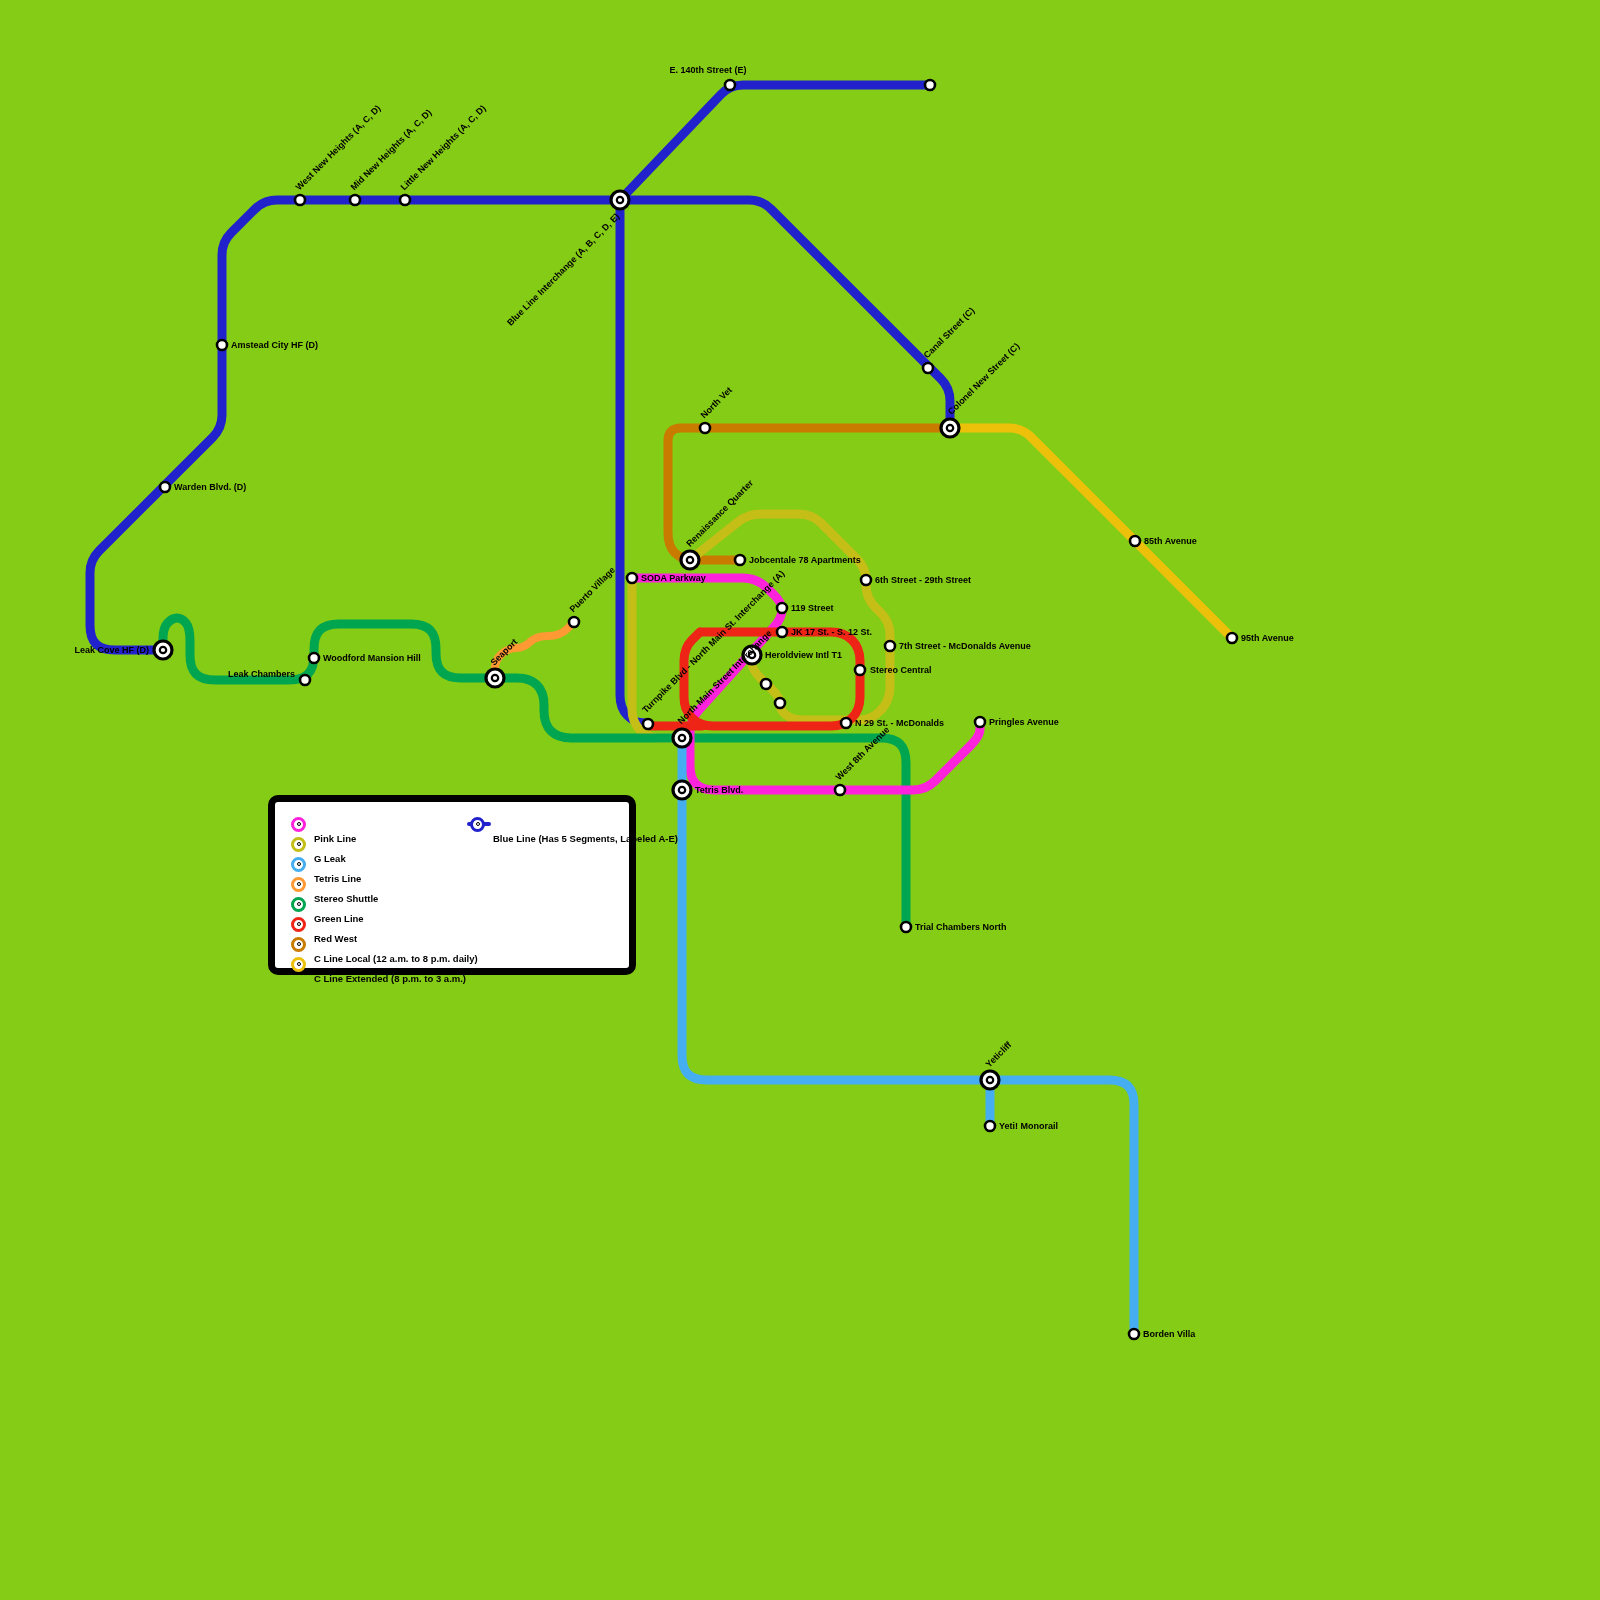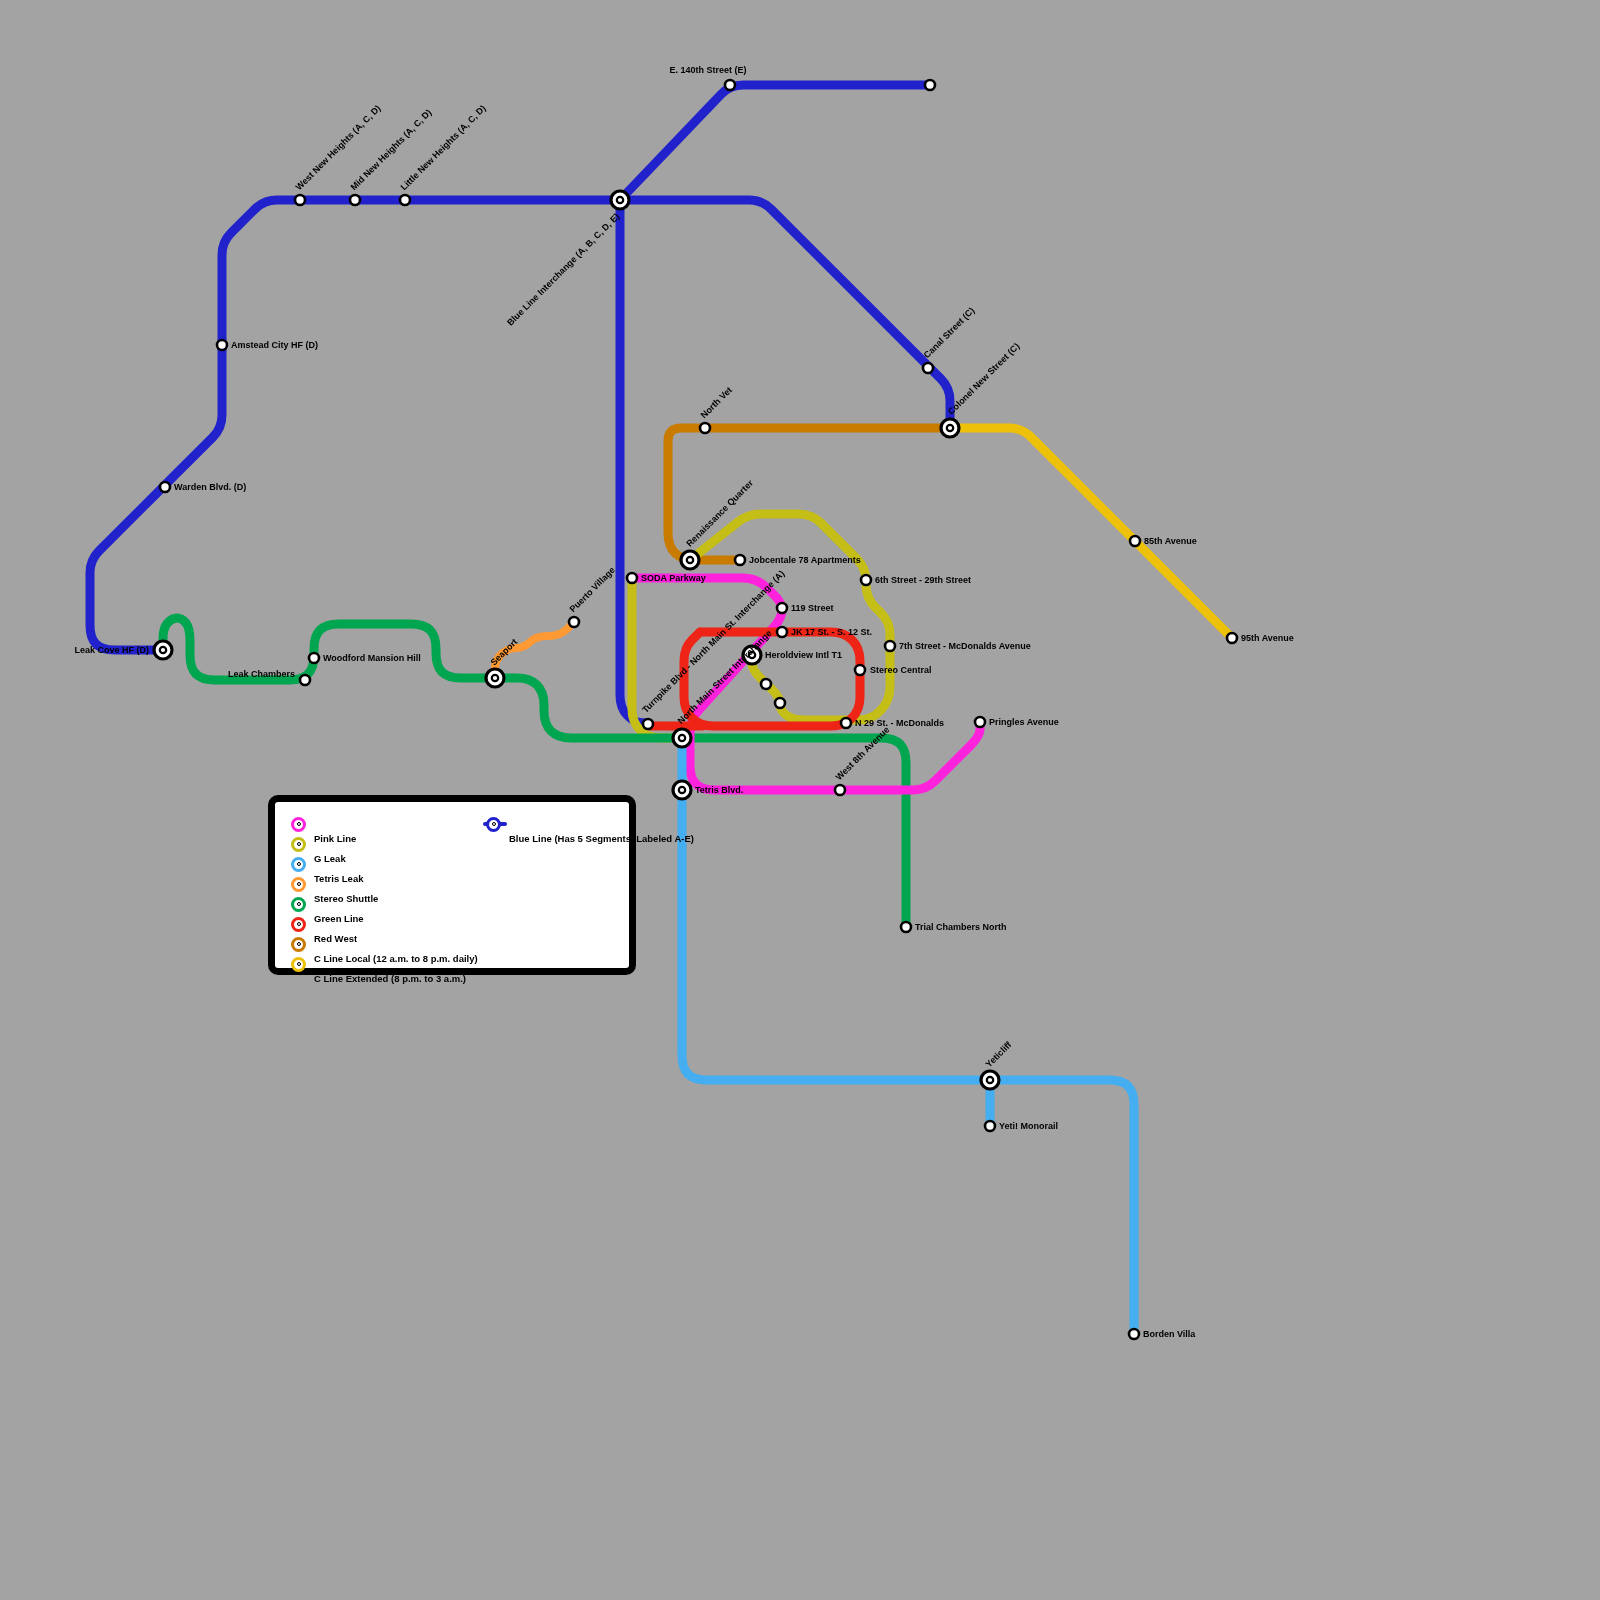--- a/index.html
+++ b/index.html
@@ -1,22 +1,22 @@
 <!DOCTYPE html>
 <html><head>
 <meta charset="utf-8">
 <style>
   html,body{margin:0;padding:0;background:#ffffff;}
   body{width:1600px;height:1600px;position:relative;font-family:"Liberation Sans",sans-serif;}
-  .map-root{position:absolute;left:0;top:0;width:1600px;height:1600px;background:#a3a3a3;}
+  .map-root{position:absolute;left:0;top:0;width:1600px;height:1600px;background:#84cc16;}
   #map-svg{position:absolute;left:0;top:0;}
   .legend{position:absolute;left:268px;top:795px;width:340px;height:158px;border:7px solid #000;border-radius:10px;background:#fff;padding:8px 0 0 14px;box-sizing:content-box;}
   .legend-col{position:absolute;top:12px;}
   #legend-left{left:16px;}
-  #legend-right{left:211px;}
+  #legend-right{left:195px;}
   .legend-row{display:flex;align-items:center;height:20px;white-space:nowrap;}
   .legend-icon{width:9px;height:9px;border-radius:50%;border:3.5px solid #000;background:#fff;display:flex;align-items:center;justify-content:center;flex:0 0 auto;position:relative;}
   .legend-icon .inner{width:2px;height:2px;border-radius:50%;border:1.5px solid #000;background:#fff;}
   .legend-icon-wrap{position:relative;width:18px;height:16px;display:flex;align-items:center;flex:0 0 auto;}
   .legend-icon-wrap .bar{position:absolute;left:-3px;top:6px;width:24px;height:4px;border-radius:2px;}
   .legend-label{font-size:9.5px;font-weight:bold;color:#000;margin-left:5px;margin-top:28px;}
   text{font-family:"Liberation Sans",sans-serif;fill:#000;}
 </style>
 </head>
 <body>
@@ -218,21 +218,21 @@
             </span>
           </span>
           <span class="legend-label">G Leak</span>
         </div>
         <div class="legend-row">
           <span class="legend-icon-wrap">
             <span class="legend-icon" style="border-color: rgb(68, 174, 240);">
               <span class="inner"></span>
             </span>
           </span>
-          <span class="legend-label">Tetris Leak</span>
+          <span class="legend-label">Tetris Line</span>
         </div>
         <div class="legend-row">
           <span class="legend-icon-wrap">
             <span class="legend-icon" style="border-color: rgb(255, 153, 51);">
               <span class="inner"></span>
             </span>
           </span>
           <span class="legend-label">Stereo Shuttle</span>
         </div>
         <div class="legend-row">

